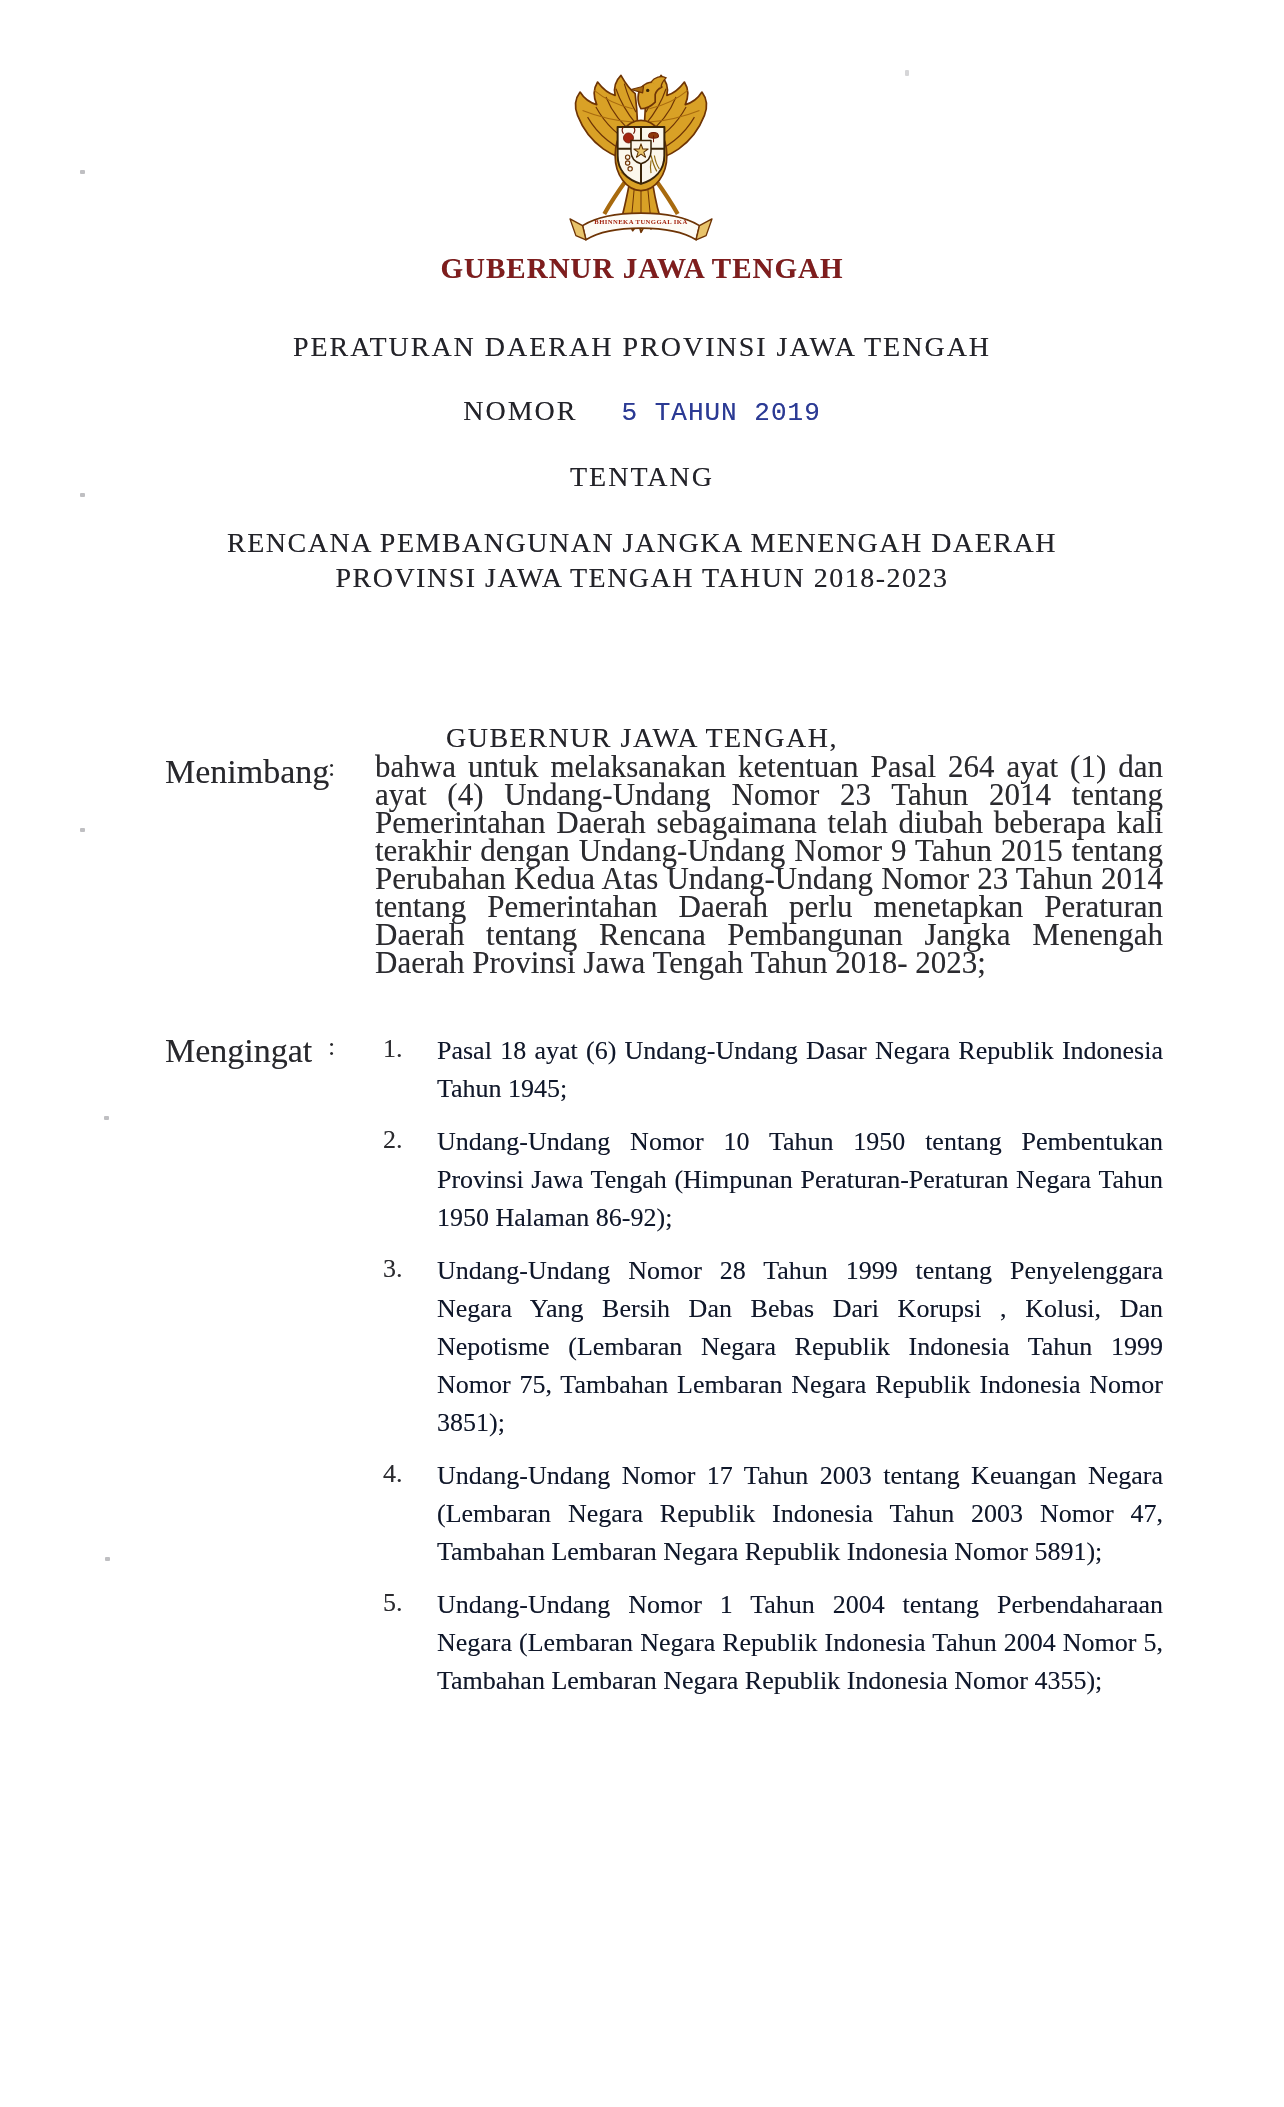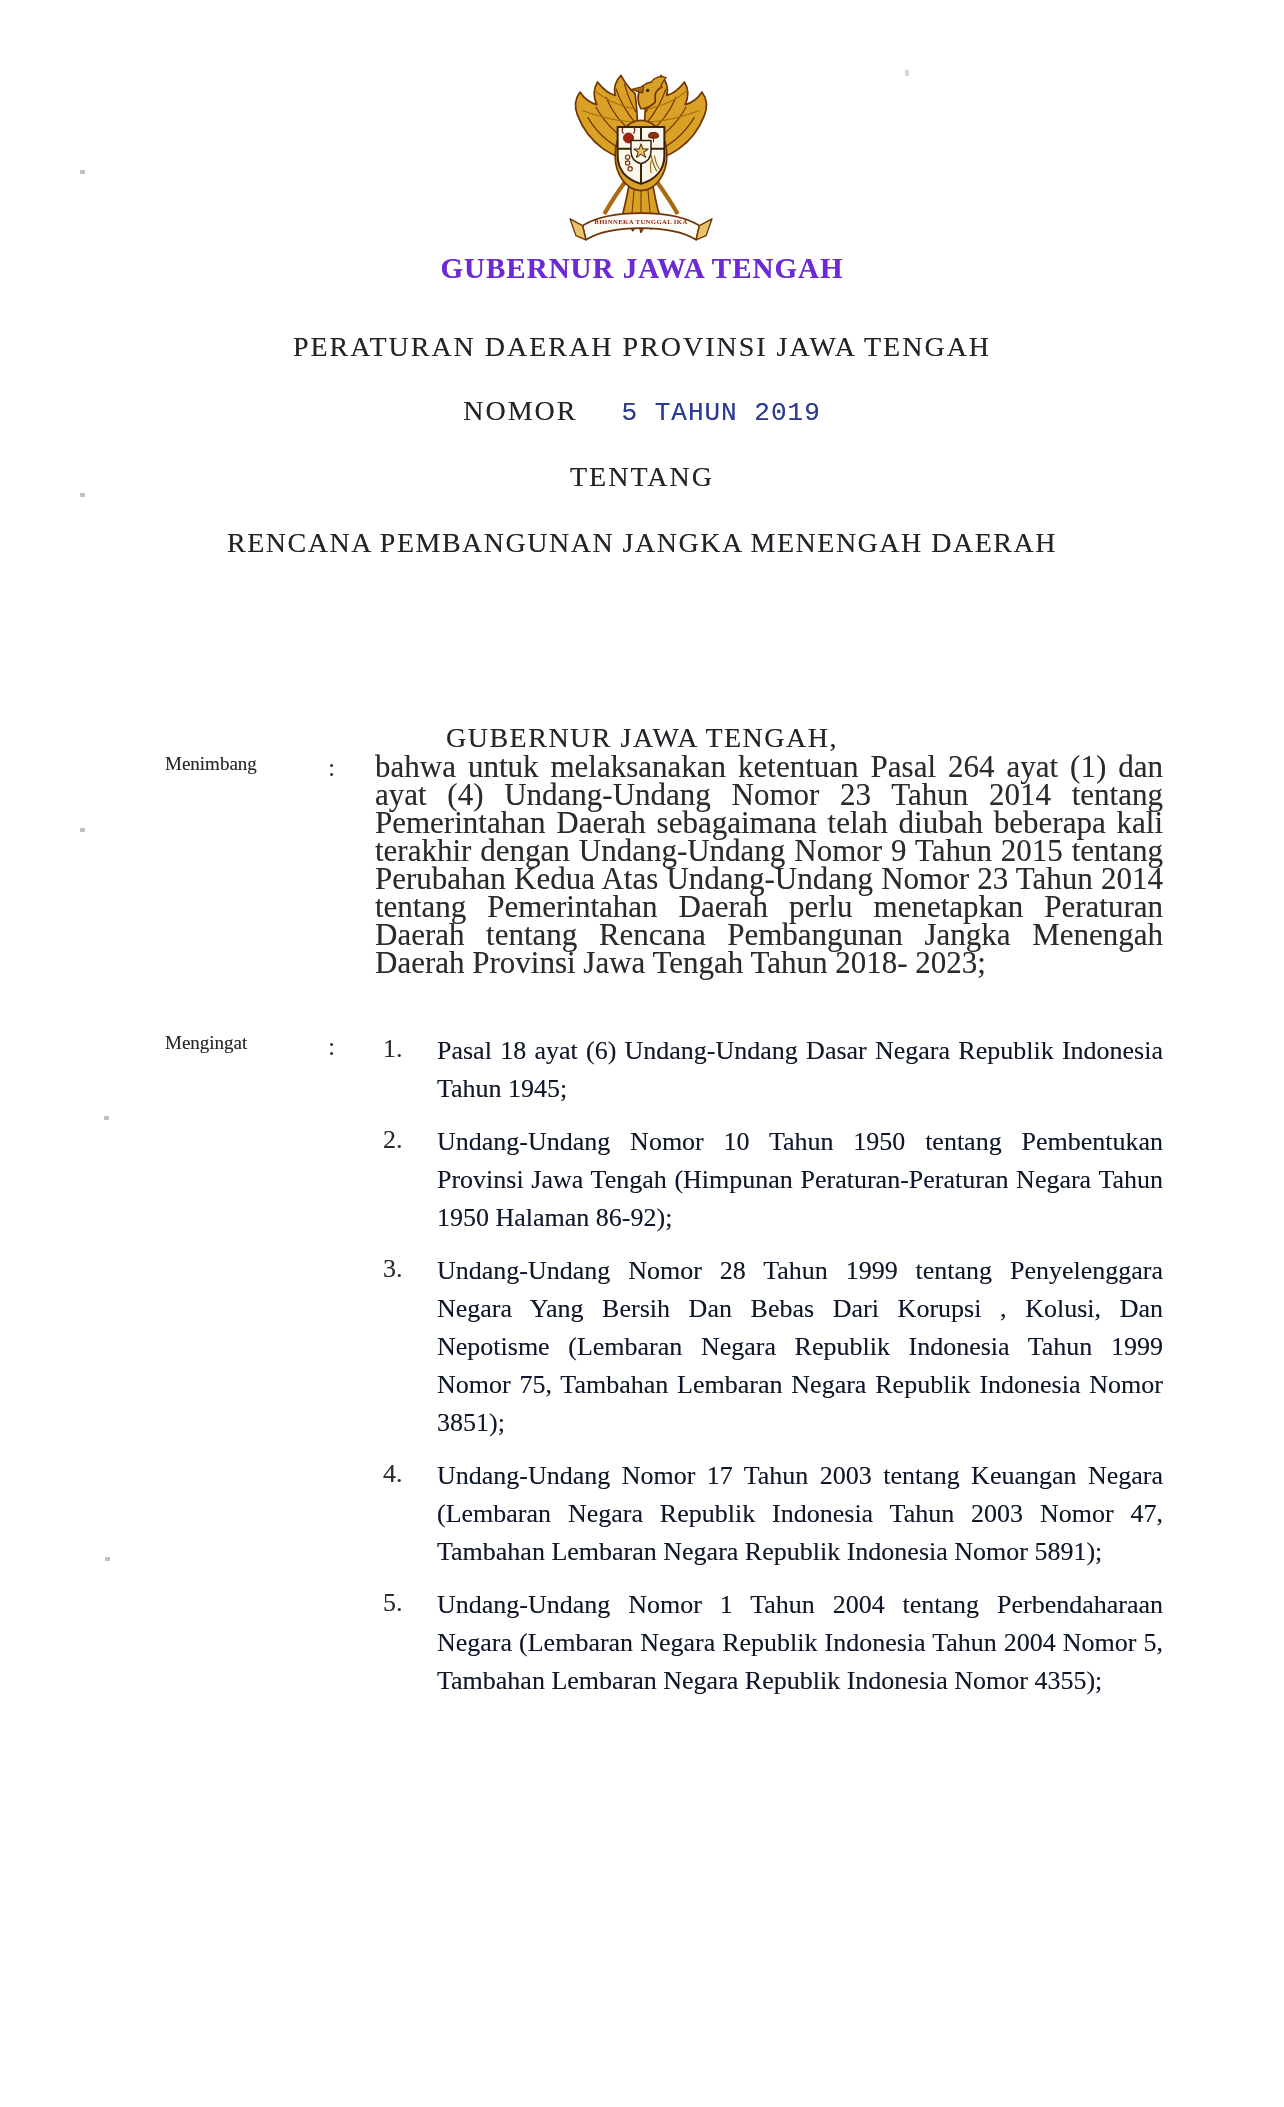--- a/index.html
+++ b/index.html
@@ -29,42 +29,42 @@
     letter-spacing: 1.5px;
     color: #232329;
     text-shadow: 0 0 0.5px rgba(30,30,40,0.45);
     white-space: nowrap;
   }
   .institution {
     top: 252px;
     font-weight: bold;
     font-size: 29px;
     letter-spacing: 1px;
-    color: #6d28d9;
+    color: #7f1d1d;
   }
   .doctype   { top: 331px; font-size: 28px; letter-spacing: 2px; }
   .nomorline { top: 395px; font-size: 28px; letter-spacing: 2px; }
   .stamp {
     font-family: "Liberation Mono", monospace;
     font-weight: normal;
     font-size: 26px;
     letter-spacing: 1px;
     color: #2b3a94;
     margin-left: 44px;
     text-shadow: 0 0 0.6px rgba(43,58,148,0.55);
   }
   .tentang   { top: 461px; font-size: 28px; letter-spacing: 2px; }
   .subject1  { top: 527px; font-size: 28px; letter-spacing: 1.5px; }
   .subject2  { top: 562px; font-size: 28px; letter-spacing: 1.5px; }
   .invocation{ top: 627px; font-size: 28px; letter-spacing: 1.5px; }
   .issuer    { top: 722px; font-size: 28px; letter-spacing: 1.5px; }
   
   .clause-label {
     position: absolute; left: 165px;
-    font-size: 19px;
+    font-size: 34px;
     color: #28282c;
     text-shadow: 0 0 0.5px rgba(30,30,40,0.4);
   }
   .clause-colon {
     position: absolute; left: 328px;
     font-size: 26px;
     color: #28282c;
   }
   .menimbang-label, .menimbang-colon { top: 753px; }
   .mengingat-label, .mengingat-colon { top: 1032px; }
@@ -163,20 +163,21 @@
     </svg>
   </span>
 
   <div class="cline institution">GUBERNUR JAWA TENGAH</div>
   <div class="cline doctype">PERATURAN DAERAH PROVINSI JAWA TENGAH</div>
   <div class="cline nomorline">
     <span>NOMOR</span><span class="stamp">5 TAHUN 2019</span>
   </div>
   <div class="cline subject1">RENCANA PEMBANGUNAN JANGKA MENENGAH DAERAH</div>
   <div class="cline tentang">TENTANG</div>
+  <div class="cline subject2">PROVINSI JAWA TENGAH TAHUN 2018-2023</div>
   <div class="cline issuer">GUBERNUR JAWA TENGAH,</div>
 
   <div class="clause-label menimbang-label">Menimbang</div>
   <div class="clause-colon menimbang-colon">:</div>
   <div class="menimbang-body">bahwa untuk melaksanakan ketentuan Pasal 264 ayat (1) dan ayat (4) Undang-Undang Nomor 23 Tahun 2014 tentang Pemerintahan Daerah sebagaimana telah diubah beberapa kali terakhir dengan Undang-Undang Nomor 9 Tahun 2015 tentang Perubahan Kedua Atas Undang-Undang Nomor 23 Tahun 2014 tentang Pemerintahan Daerah perlu menetapkan Peraturan Daerah tentang Rencana Pembangunan Jangka Menengah Daerah Provinsi Jawa Tengah Tahun 2018- 2023;</div>
 
   <div class="clause-label mengingat-label">Mengingat</div>
   <div class="clause-colon mengingat-colon">:</div>
   <div class="mengingat-list">
     <div class="mengingat-item">

